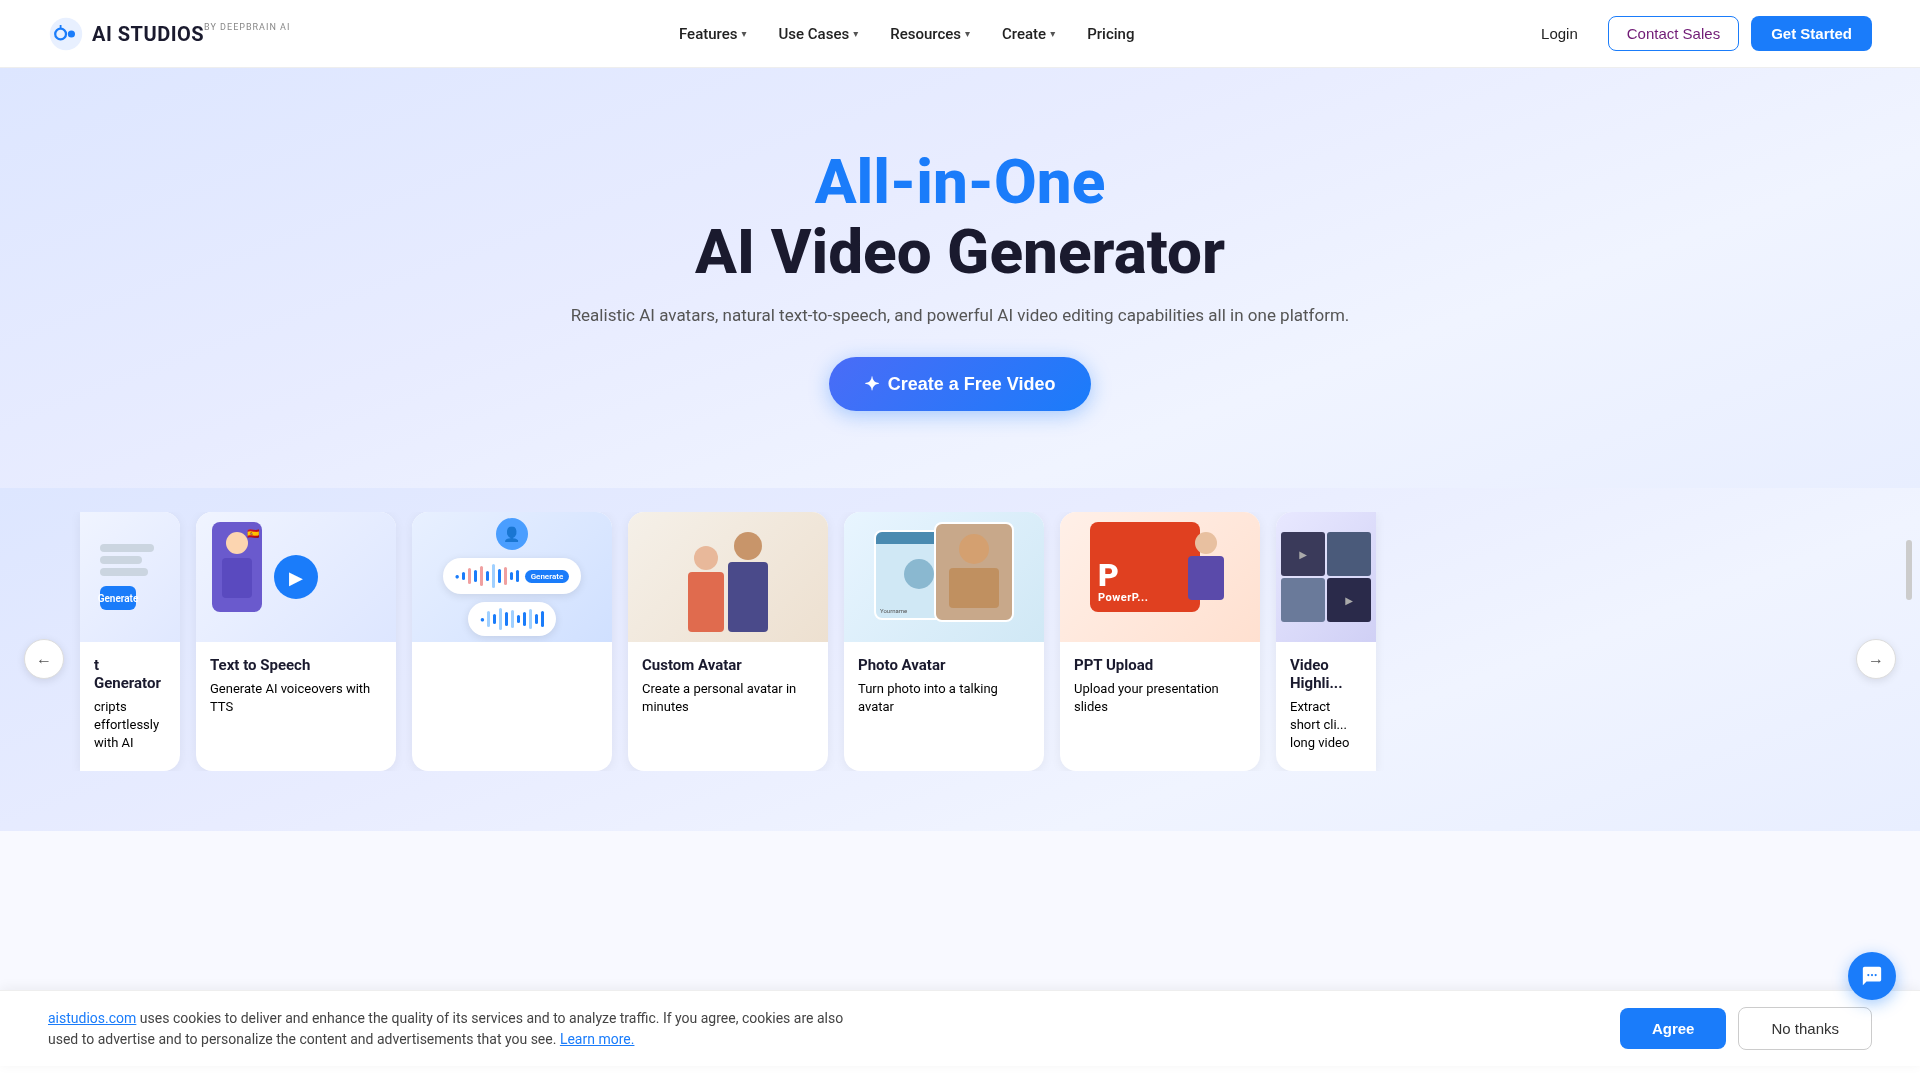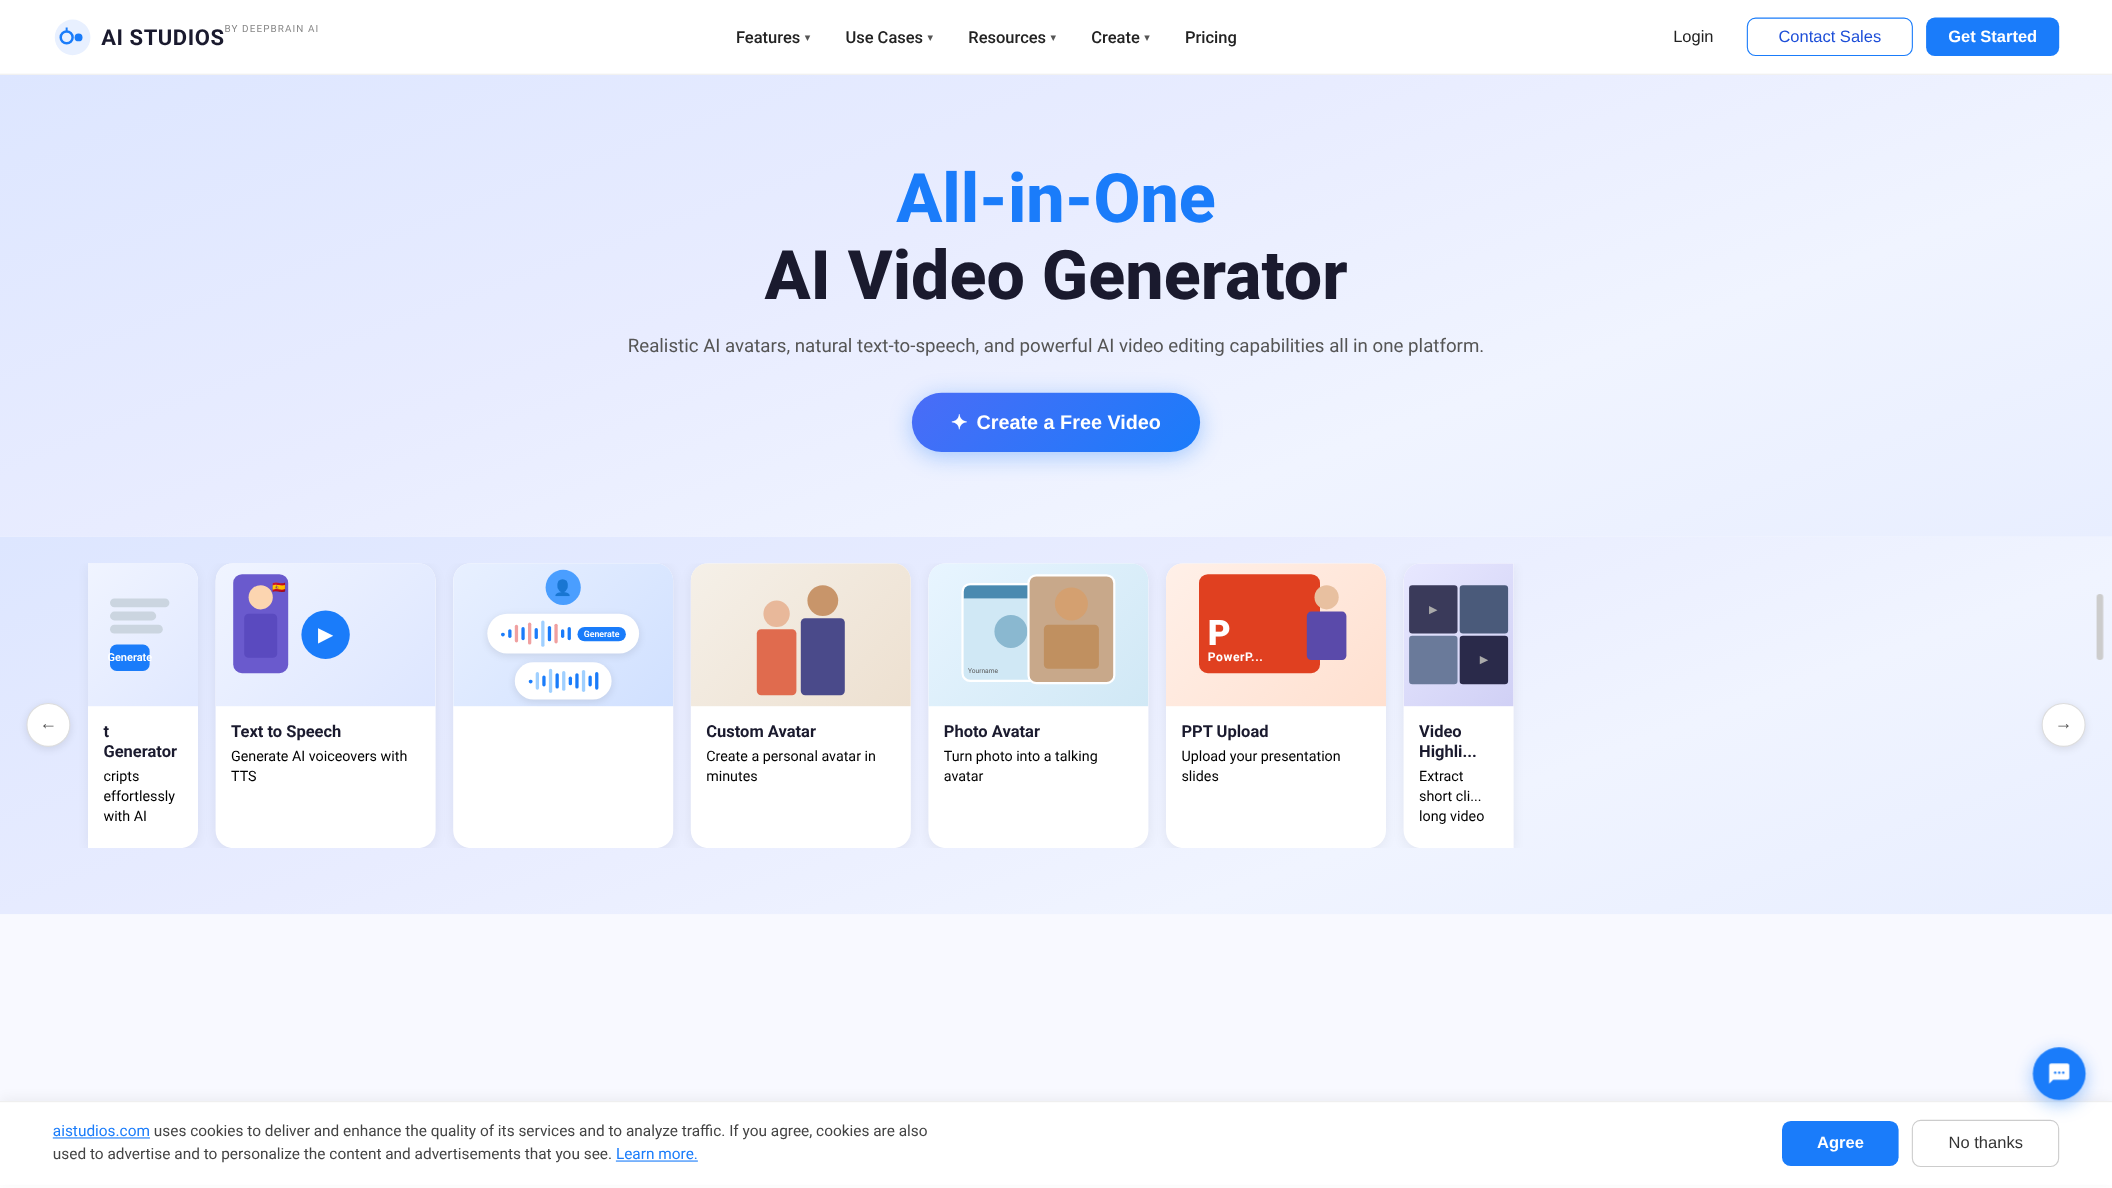--- a/index.html
+++ b/index.html
@@ -70,23 +70,23 @@
       padding: 8px 18px;
       font-size: 15px;
       color: #222;
       background: transparent;
       border: none;
       cursor: pointer;
       font-weight: 500;
       border-radius: 6px;
     }
     .btn-contact {
-      padding: 8px 28px;
+      padding: 8px 18px;
       font-size: 15px;
-      color: #1d4ed8;
+      color: #701a75;
       background: transparent;
       border: 1.5px solid #1a7cfa;
       cursor: pointer;
       font-weight: 500;
       border-radius: 8px;
     }
     .btn-get-started {
       padding: 9px 20px;
       font-size: 15px;
       color: #fff;
@@ -271,21 +271,21 @@
       display: flex;
       align-items: center;
       justify-content: center;
       color: #fff;
       font-size: 18px;
     }
 
     
     .cookie-banner {
       position: fixed;
-      bottom: 3px;
+      bottom: 14px;
       left: 0;
       right: 0;
       background: #fff;
       border-top: 1px solid #eee;
       padding: 16px 48px;
       display: flex;
       align-items: center;
       justify-content: space-between;
       z-index: 200;
       box-shadow: 0 -2px 12px rgba(0,0,0,0.06);

